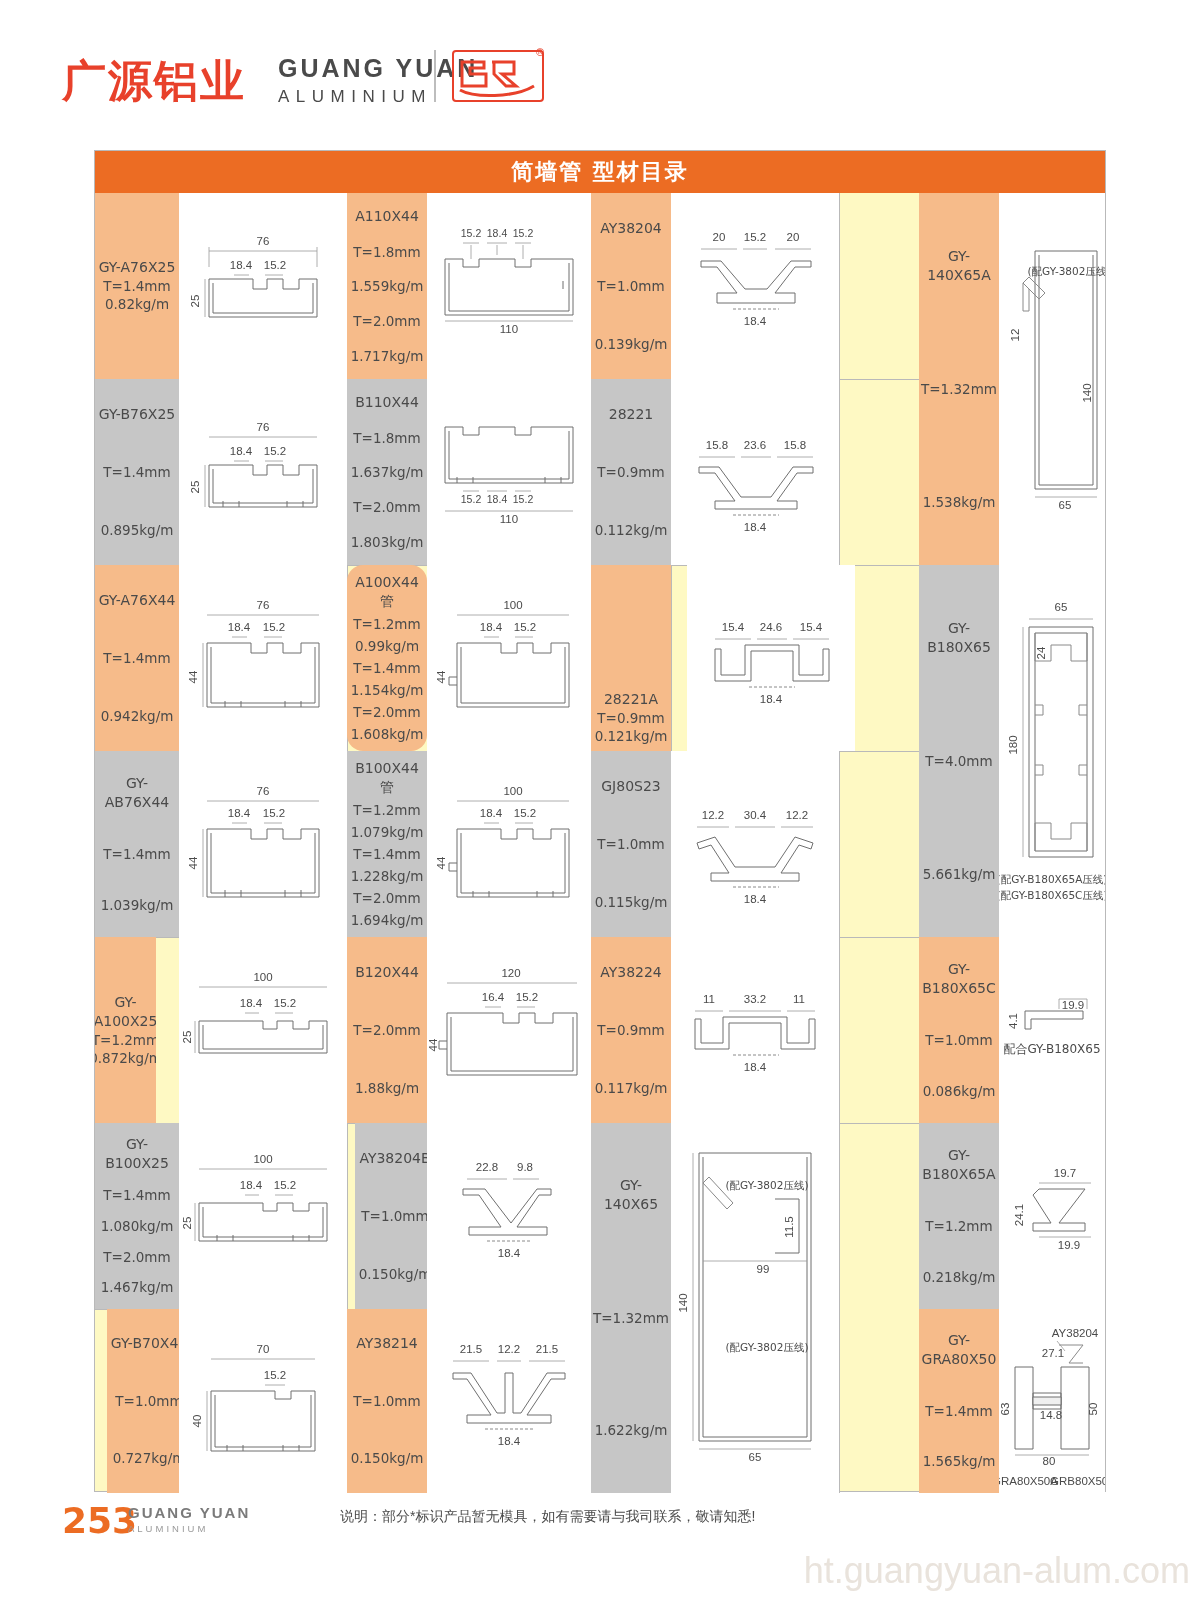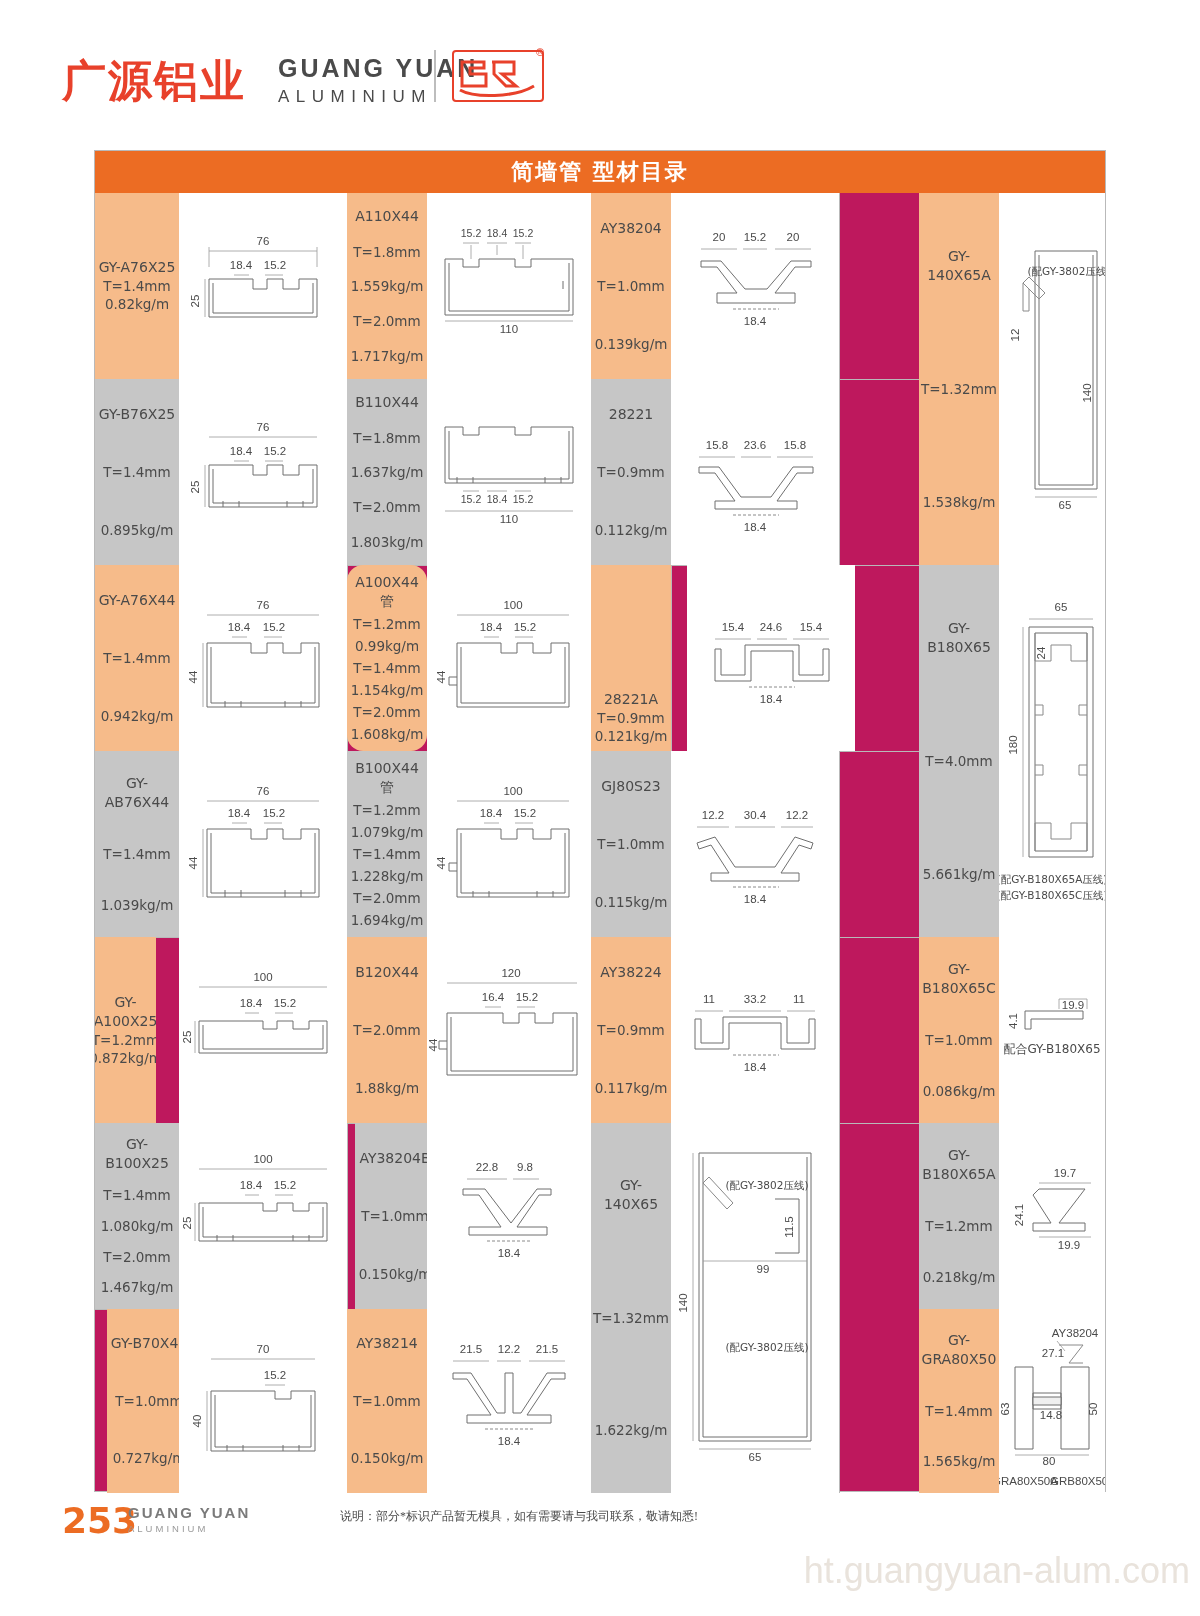--- a/index.html
+++ b/index.html
@@ -28,21 +28,21 @@
     border:2px solid #e8412b; border-radius:4px;
   }
   .logo-badge svg { display:block; }
   .logo-r { position:absolute; left:536px; top:46px; font-size:11px; color:#e8412b; }
 
   
   .sheet {
     position:absolute; left:94px; top:150px;
     width:1012px; height:1342px;
     border:1px solid #b9b9b9;
-    background:#be185d;
+    background:#fef9c3;
   }
   .title-bar {
     height:42px; background:#ec6c23; color:#fff;
     display:flex; align-items:center; justify-content:center;
     font-size:22px; font-weight:bold; letter-spacing:2px;
     font-family:"DejaVu Sans", sans-serif;
   }
   .grid { position:relative; width:100%; height:1300px; }
 
   .cell { position:absolute; overflow:hidden; }
@@ -77,21 +77,21 @@
   .footer { position:absolute; left:0; top:1492px; width:1200px; height:124px;padding-left:27px; }
   .pagenum {
     position:absolute; left:62px; top:8px;
     font-size:36px; font-weight:bold; color:#ec6c23;
     font-family:"DejaVu Sans", sans-serif;
   }
   .flogo1 { position:absolute; left:128px; top:12px; font-size:15px; font-weight:bold; color:#7a7a7a; letter-spacing:2px; }
   .flogo2 { position:absolute; left:128px; top:31px; font-size:9.5px; color:#9a9a9a; letter-spacing:3px; }
   .fnote {
     position:absolute; left:340px; top:16px;
-    font-size:12px; color:#4a4a4a; font-family:Liberation Serif, serif;
+    font-size:14px; color:#4a4a4a; font-family:Liberation Sans, sans-serif;
   }
   .furl {
     position:absolute; right:10px; top:58px;
     font-size:36px; color:#e9e3dc; font-weight:normal;
     letter-spacing:0px;
   }
 </style>
 </head>
 <body>
 

